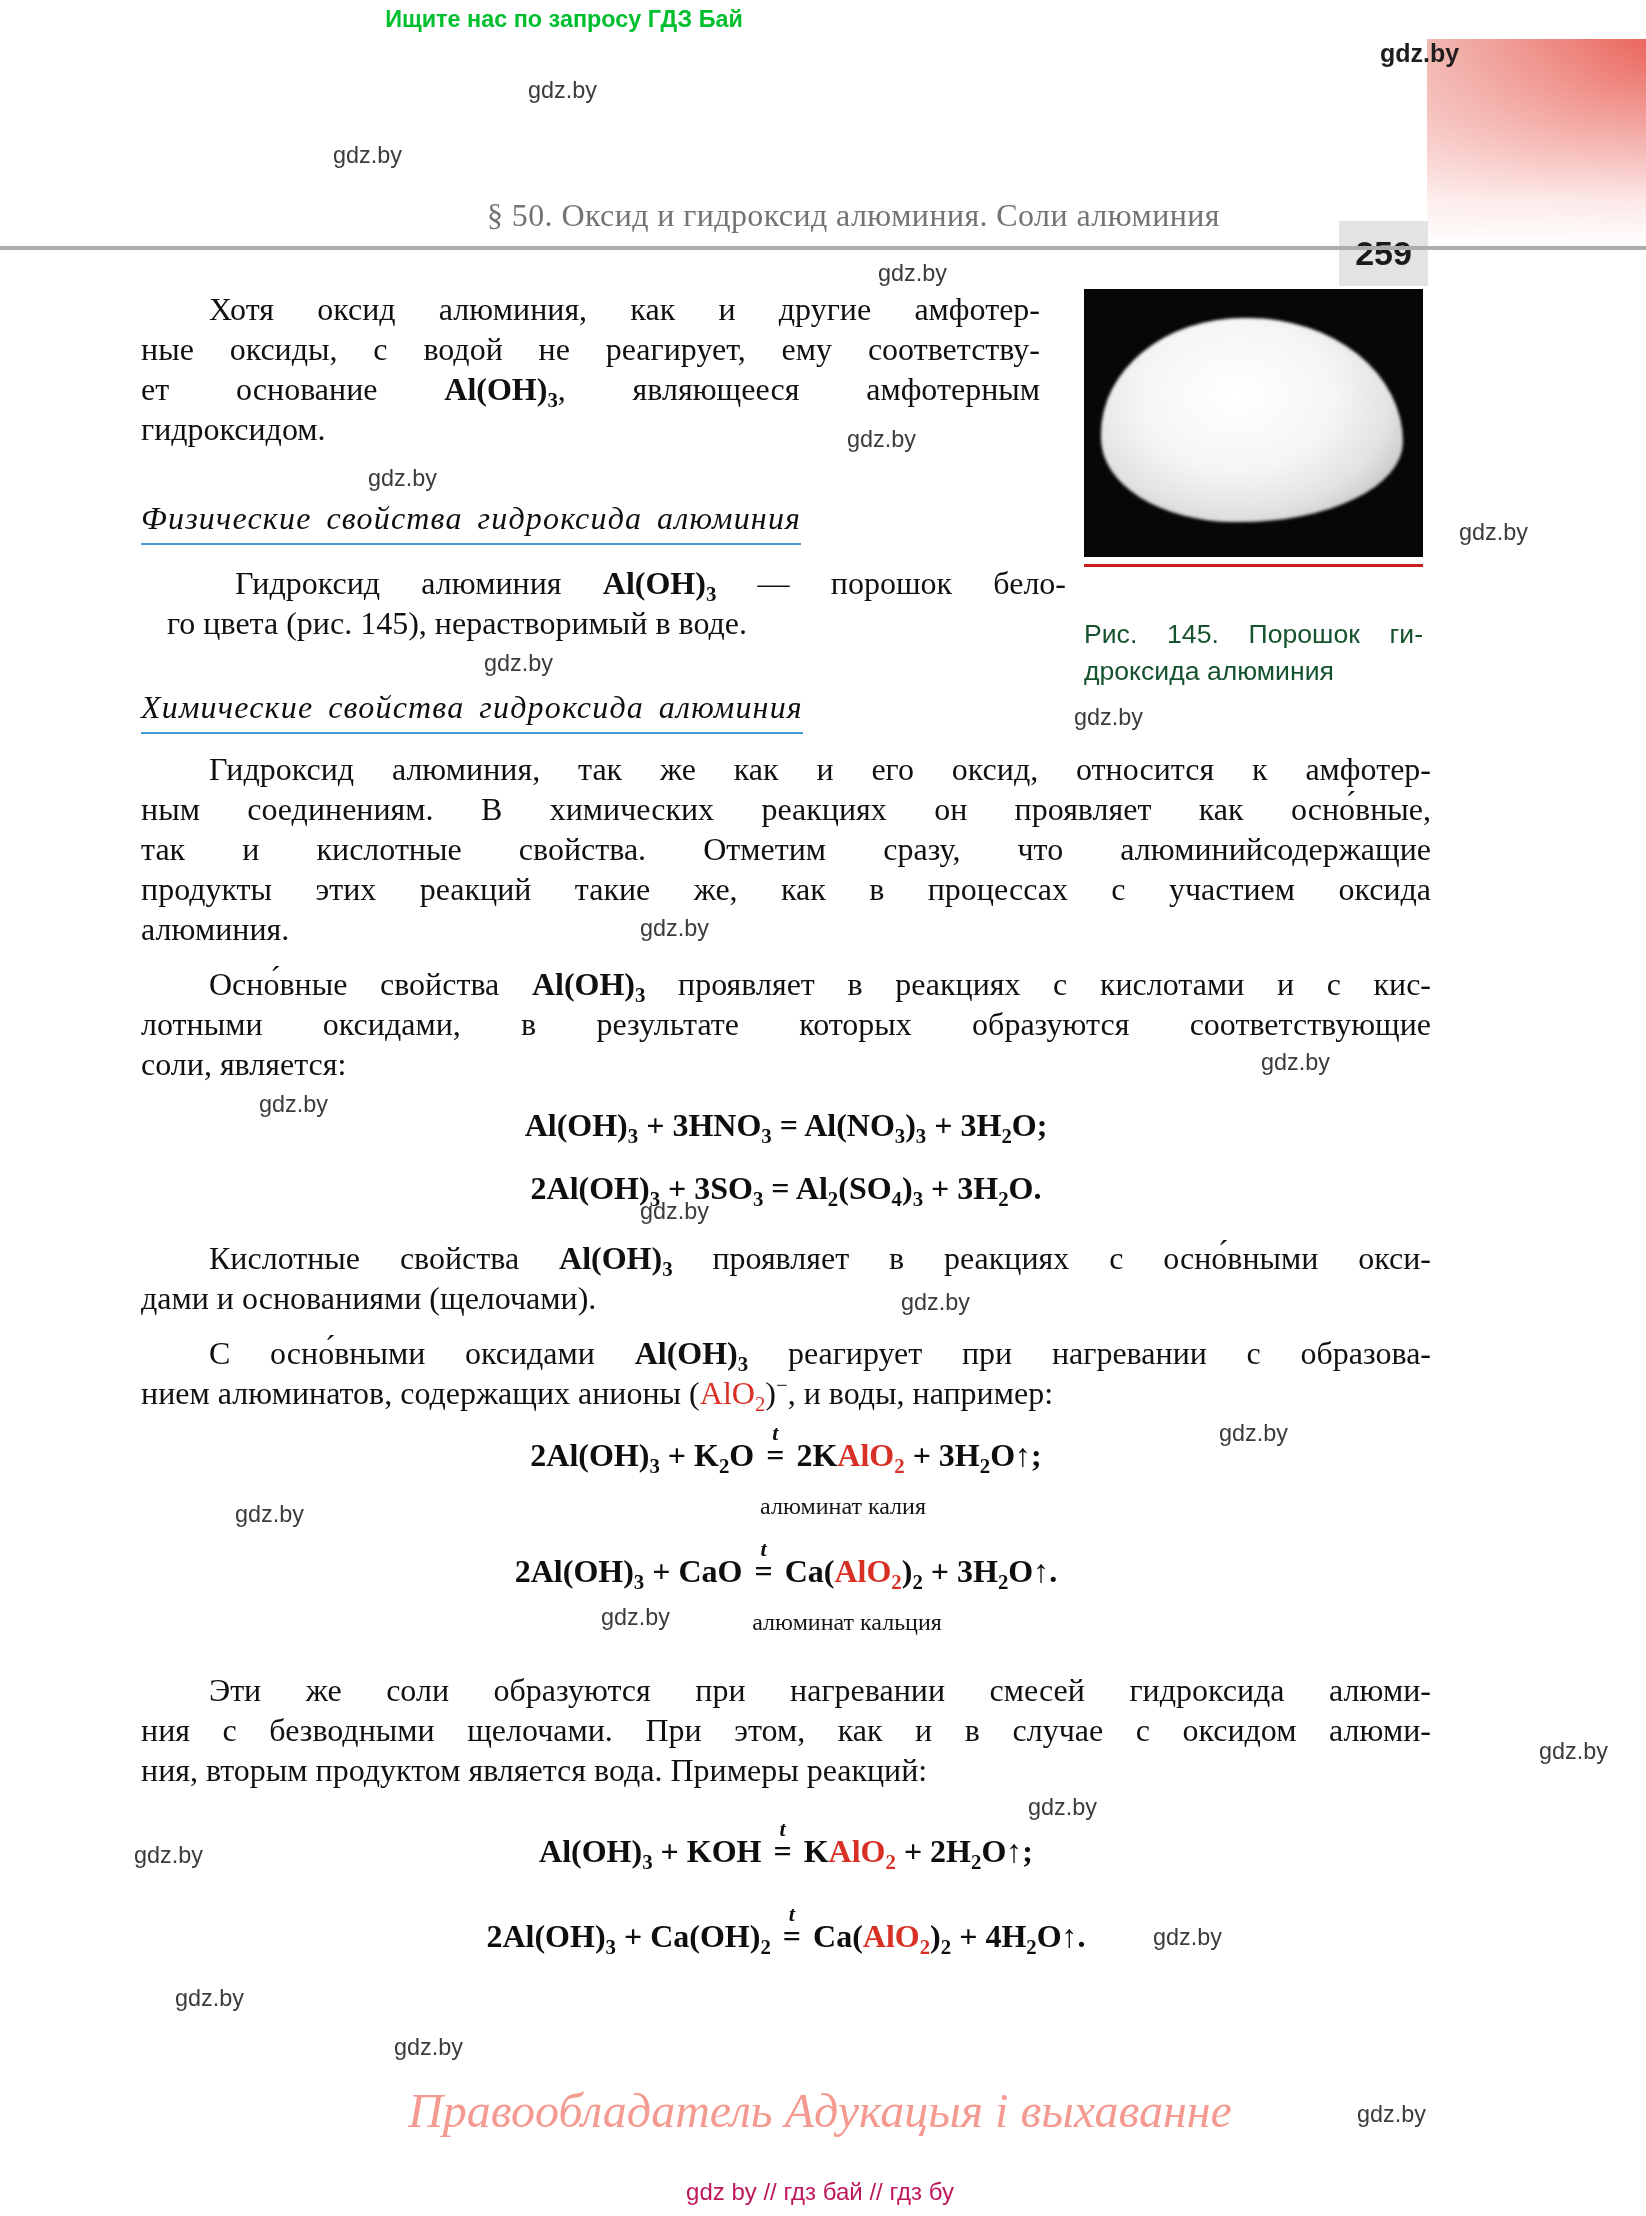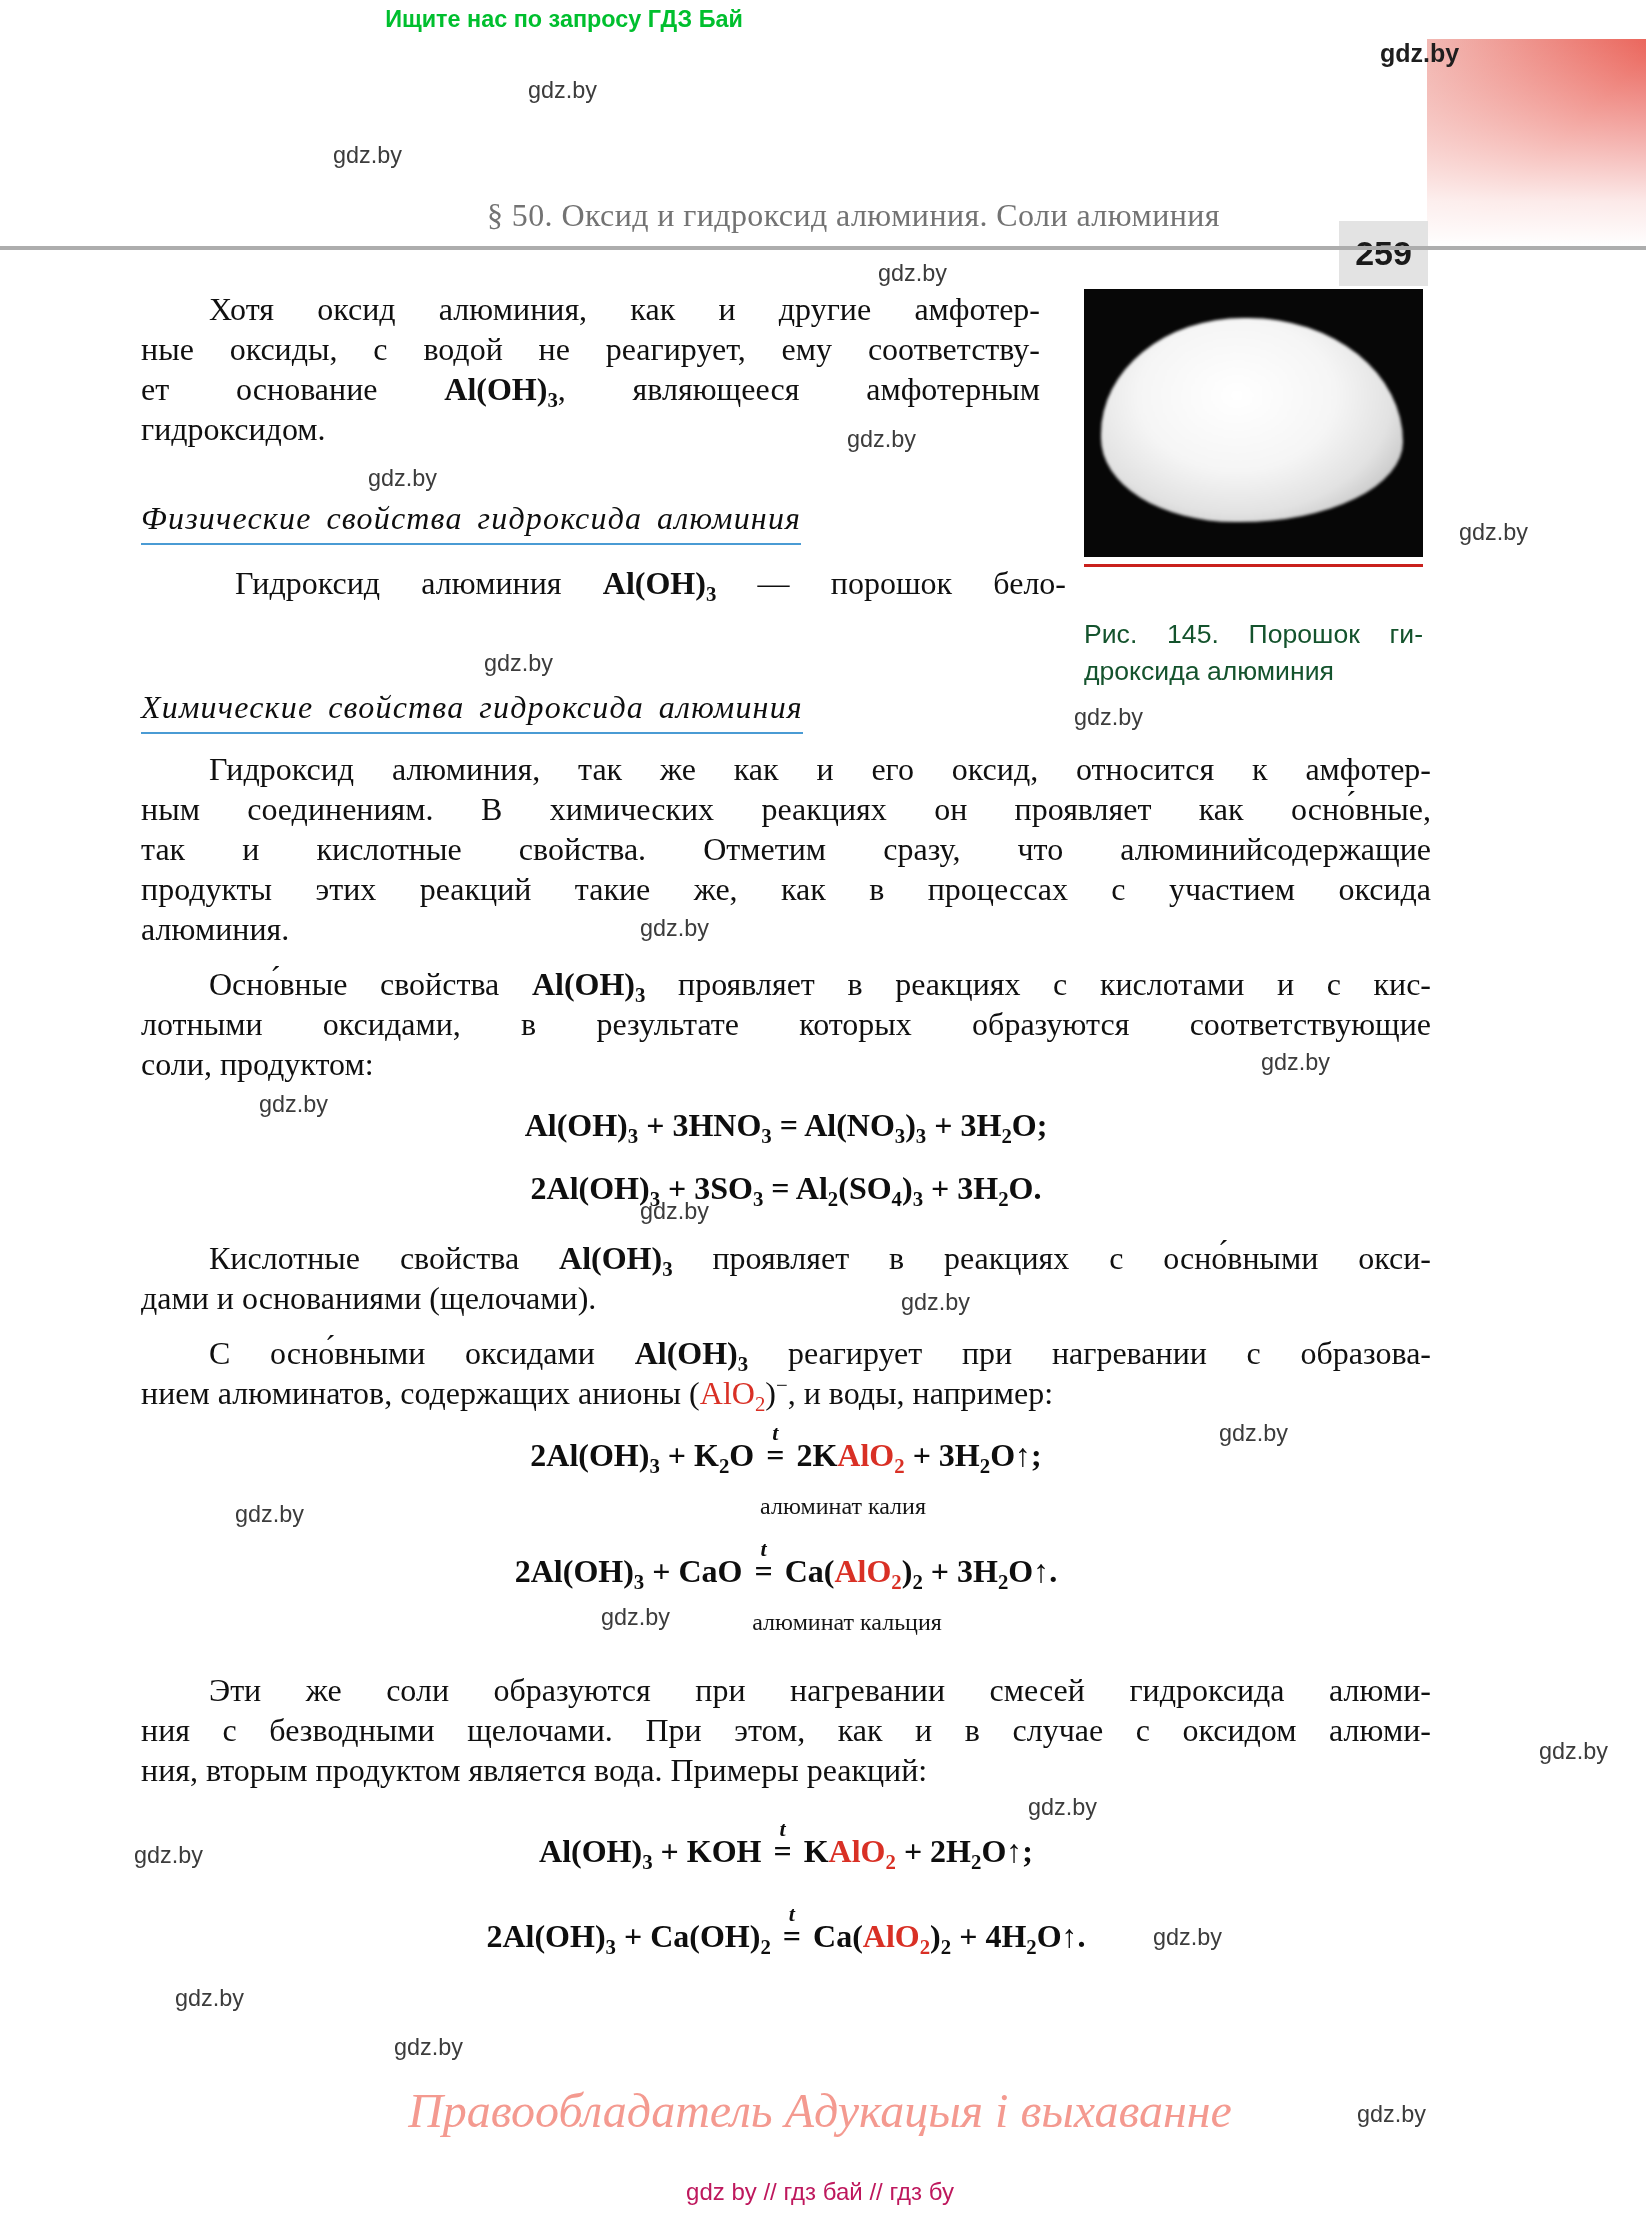--- a/index.html
+++ b/index.html
@@ -105,33 +105,34 @@
   <div id="content">
       <div class="para" style="top: 289px; left: 141px; width: 899px;">
         <div class="ln first">Хотя оксид алюминия, как и другие амфотер-</div>
         <div class="ln">ные оксиды, с водой не реагирует, ему соответству-</div>
         <div class="ln">ет основание <b>Al(OH)<sub>3</sub></b>, являющееся амфотерным</div>
         <div class="ln last">гидроксидом.</div>
       </div>
       <div class="heading" style="top: 500px; left: 141px;">Физические свойства гидроксида алюминия</div>
       <div class="para" style="top: 563px; left: 131px; width: 899px; margin-left: 36px;">
         <div class="ln first">Гидроксид алюминия <b>Al(OH)<sub>3</sub></b> — порошок бело-</div>
+        <div class="ln last">го цвета (рис. 145), нерастворимый в воде.</div>
       </div>
       <div class="heading" style="top: 689px; left: 141px;">Химические свойства гидроксида алюминия</div>
       <div class="para" style="top: 749px; left: 141px; width: 1290px;">
         <div class="ln first">Гидроксид алюминия, так же как и его оксид, относится к амфотер-</div>
         <div class="ln">ным соединениям. В химических реакциях он проявляет как осно́вные,</div>
         <div class="ln">так и кислотные свойства. Отметим сразу, что алюминийсодержащие</div>
         <div class="ln">продукты этих реакций такие же, как в процессах с участием оксида</div>
         <div class="ln last">алюминия.</div>
       </div>
       <div class="para" style="top: 964px; left: 141px; width: 1290px;">
         <div class="ln first">Осно́вные свойства <b>Al(OH)<sub>3</sub></b> проявляет в реакциях с кислотами и с кис-</div>
         <div class="ln">лотными оксидами, в результате которых образуются соответствующие</div>
-        <div class="ln last">соли, продуктом:</div>
+        <div class="ln last">соли, является:</div>
       </div>
       <div class="eq" style="top: 1103px; left: 141px; width: 1290px;">
         <div class="eq-line">Al(OH)<sub>3</sub> + 3HNO<sub>3</sub> = Al(NO<sub>3</sub>)<sub>3</sub> + 3H<sub>2</sub>O;</div>
       </div>
       <div class="eq" style="top: 1166px; left: 141px; width: 1290px;">
         <div class="eq-line">2Al(OH)<sub>3</sub> + 3SO<sub>3</sub> = Al<sub>2</sub>(SO<sub>4</sub>)<sub>3</sub> + 3H<sub>2</sub>O.</div>
       </div>
       <div class="para" style="top: 1238px; left: 141px; width: 1290px;">
         <div class="ln first">Кислотные свойства <b>Al(OH)<sub>3</sub></b> проявляет в реакциях с осно́вными окси-</div>
         <div class="ln last">дами и основаниями (щелочами).</div>

